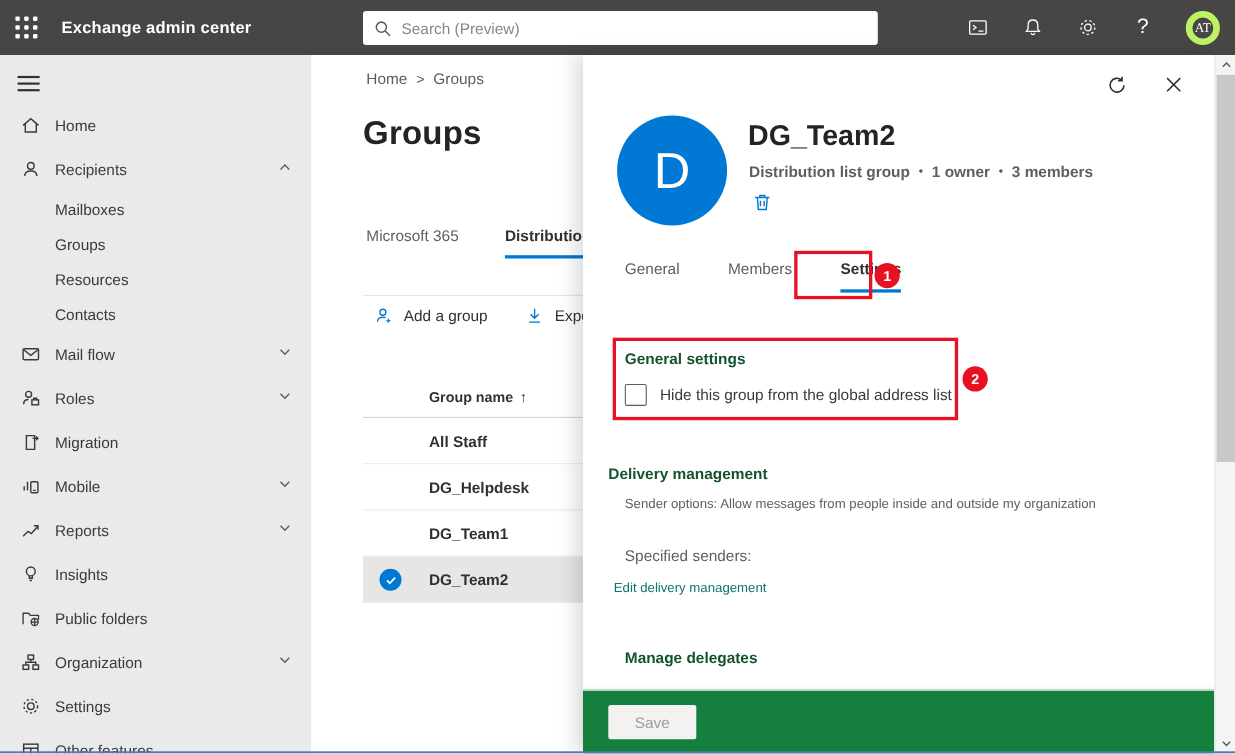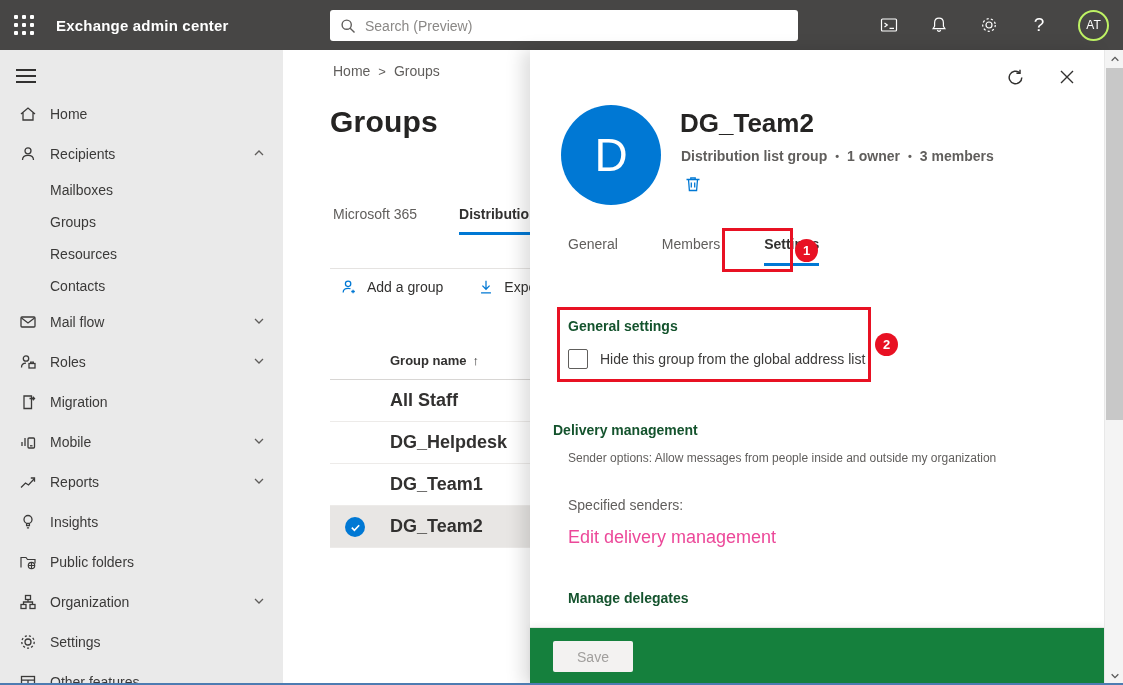--- a/index.html
+++ b/index.html
@@ -14,21 +14,21 @@
   .waffle { display:grid; grid-template-columns:repeat(3,4px); grid-gap:4px; }
   .waffle i { width:4px; height:4px; background:#ffffff; border-radius:1px; }
   .app-title { color:#ffffff; font-weight:700; font-size:15px; margin-left:8px; letter-spacing:.2px; }
   .searchbox { position:absolute; left:330px; top:10px; width:468px; height:31px; background:#ffffff; border-radius:3px; display:flex; align-items:center; padding:0 10px; }
   .searchbox svg { flex:0 0 auto; margin-right:9px; }
   .searchbox input { border:none; outline:none; flex:1; font-size:14px; font-family:inherit; color:#323130; background:transparent; }
   .searchbox input::placeholder { color:#8a8886; }
   .topbar-right { position:absolute; right:6px; top:0; height:50px; display:flex; align-items:center; gap:28px; }
   .tb-icon { width:22px; height:22px; display:flex; align-items:center; justify-content:center; cursor:pointer; color:#ffffff; }
   .help-glyph { color:#fff; font-size:19px; font-weight:400; }
-  .avatar-top { width:31px; height:31px; border:2px solid #bef264; border-radius:50%; color:#ffffff; font-size:12px; display:flex; align-items:center; justify-content:center; cursor:pointer; margin-right:8px; }
+  .avatar-top { width:31px; height:31px; border:6px solid #bef264; border-radius:50%; color:#ffffff; font-size:12px; display:flex; align-items:center; justify-content:center; cursor:pointer; margin-right:8px;font-family:Liberation Serif, serif; }
 
   
   .sidebar { position:absolute; left:0; top:50px; width:283px; height:635px; background:#eaeaea; overflow:hidden; }
   .hamburger { margin:14px 0 6px 16px; width:28px; height:24px; display:flex; flex-direction:column; justify-content:center; gap:4px; cursor:pointer; }
   .hamburger i { display:block; width:20px; height:2px; background:#323130; }
   .nav-item { height:40px; display:flex; align-items:center; padding-left:18px; cursor:pointer; position:relative; }
   .nav-item.sub { height:32px; }
   .nav-icon { width:20px; height:20px; margin-right:12px; color:#3b3a39; }
   .nav-item.sub .nav-icon { visibility:hidden; }
   .nav-label { font-size:14px; color:#3b3a39; }
@@ -45,21 +45,21 @@
   .main-tab.active { color:#323130; font-weight:700; border-bottom:3px solid #0078d4; }
   .toolbar-divider { position:absolute; left:47px; top:218px; width:793px; border-top:1px solid #e5e3e1; }
   .toolbar { position:absolute; left:57px; top:228px; display:flex; gap:34px; }
   .tool-btn { display:flex; align-items:center; gap:9px; font-size:14px; color:#323130; cursor:pointer; }
   .tool-btn svg { color:#0078d4; }
   .grid { position:absolute; left:47px; top:292px; width:793px; }
   .grid-header { height:38px; display:flex; align-items:center; border-bottom:1px solid #d8d6d4; }
   .grid-header .hname { margin-left:60px; font-size:13px; font-weight:700; color:#323130; cursor:pointer; }
   .grid-header .sort { margin-left:6px; font-size:13px; color:#323130; }
   .grid-row { height:42px; display:flex; align-items:center; border-bottom:1px solid #edebe9; position:relative; cursor:pointer; }
-  .grid-row .rname { margin-left:60px; font-size:18px; font-weight:600; color:#323130; }
+  .grid-row .rname { margin-left:60px; font-size:14px; font-weight:600; color:#323130; }
   .grid-row.selected { background:#e8e6e4; }
   .check-circle { position:absolute; left:15px; top:11px; width:20px; height:20px; border-radius:50%; background:#0078d4; display:flex; align-items:center; justify-content:center; }
 
   
   .panel { position:absolute; left:530px; top:50px; width:574px; height:635px; background:#ffffff; box-shadow:-8px 0 16px rgba(0,0,0,.13); }
   .panel-actions { position:absolute; right:26px; top:16px; display:flex; gap:30px; }
   .panel-actions .pa-btn { width:22px; height:22px; display:flex; align-items:center; justify-content:center; cursor:pointer; color:#323130; }
   .p-avatar { position:absolute; left:31px; top:55px; width:100px; height:100px; border-radius:50%; background:#0078d4; color:#ffffff; font-size:46px; display:flex; align-items:center; justify-content:center; }
   .p-title { position:absolute; left:150px; top:58px; font-size:26px; font-weight:700; color:#252423; }
   .p-subtitle { position:absolute; left:151px; top:98px; font-size:14px; font-weight:600; color:#605e5c; display:flex; align-items:center; gap:8px; }
@@ -69,21 +69,21 @@
   .p-tab { font-size:14px; color:#605e5c; padding-bottom:11px; cursor:pointer; }
   .p-tab.active { color:#323130; font-weight:700; border-bottom:3px solid #0078d4; }
   .section-h { font-size:14px; font-weight:700; color:#14532d; }
   .gs-head { position:absolute; left:38px; top:268px; }
   .gs-check { position:absolute; left:38px; top:299px; display:flex; align-items:center; gap:12px; }
   .checkbox { width:20px; height:20px; border:1px solid #605e5c; background:#fff; border-radius:2px; cursor:pointer; }
   .gs-label { font-size:14px; color:#3b3a39; }
   .dm-head { position:absolute; left:23px; top:372px; }
   .dm-body { position:absolute; left:38px; top:396px; width:430px; font-size:12px; color:#605e5c; line-height:25px; }
   .dm-specified { position:absolute; left:38px; top:447px; font-size:14px; color:#605e5c; }
-  .dm-link { position:absolute; left:38px; top:477px; font-size:18px; color:#ec4899; cursor:pointer; }
+  .dm-link { position:absolute; left:28px; top:477px; font-size:12px; color:#0f766e; cursor:pointer; }
   .md-head { position:absolute; left:38px; top:540px; }
   .p-footer { position:absolute; left:0; bottom:0; width:100%; height:58px; border-top:1px solid #e5e3e1; box-shadow:0 -2px 6px rgba(0,0,0,.05); background:#15803d; }
   .save-btn { position:absolute; left:23px; top:13px; width:80px; height:31px; background:#f3f2f1; border:none; border-radius:2px; color:#a19f9d; font-size:14px; font-family:inherit; }
 
   
   .anno-box { position:absolute; border:3px solid #e81123; background:transparent; pointer-events:none; }
   .anno-box1 { left:192px; top:178px; width:71px; height:44px; }
   .anno-box2 { left:27px; top:257px; width:314px; height:75px; }
   .anno-badge { position:absolute; width:23px; height:23px; border-radius:50%; background:#e81123; color:#ffffff; font-size:13px; font-weight:700; display:flex; align-items:center; justify-content:center; pointer-events:none; }
   .anno-badge1 { left:265px; top:189px; }

